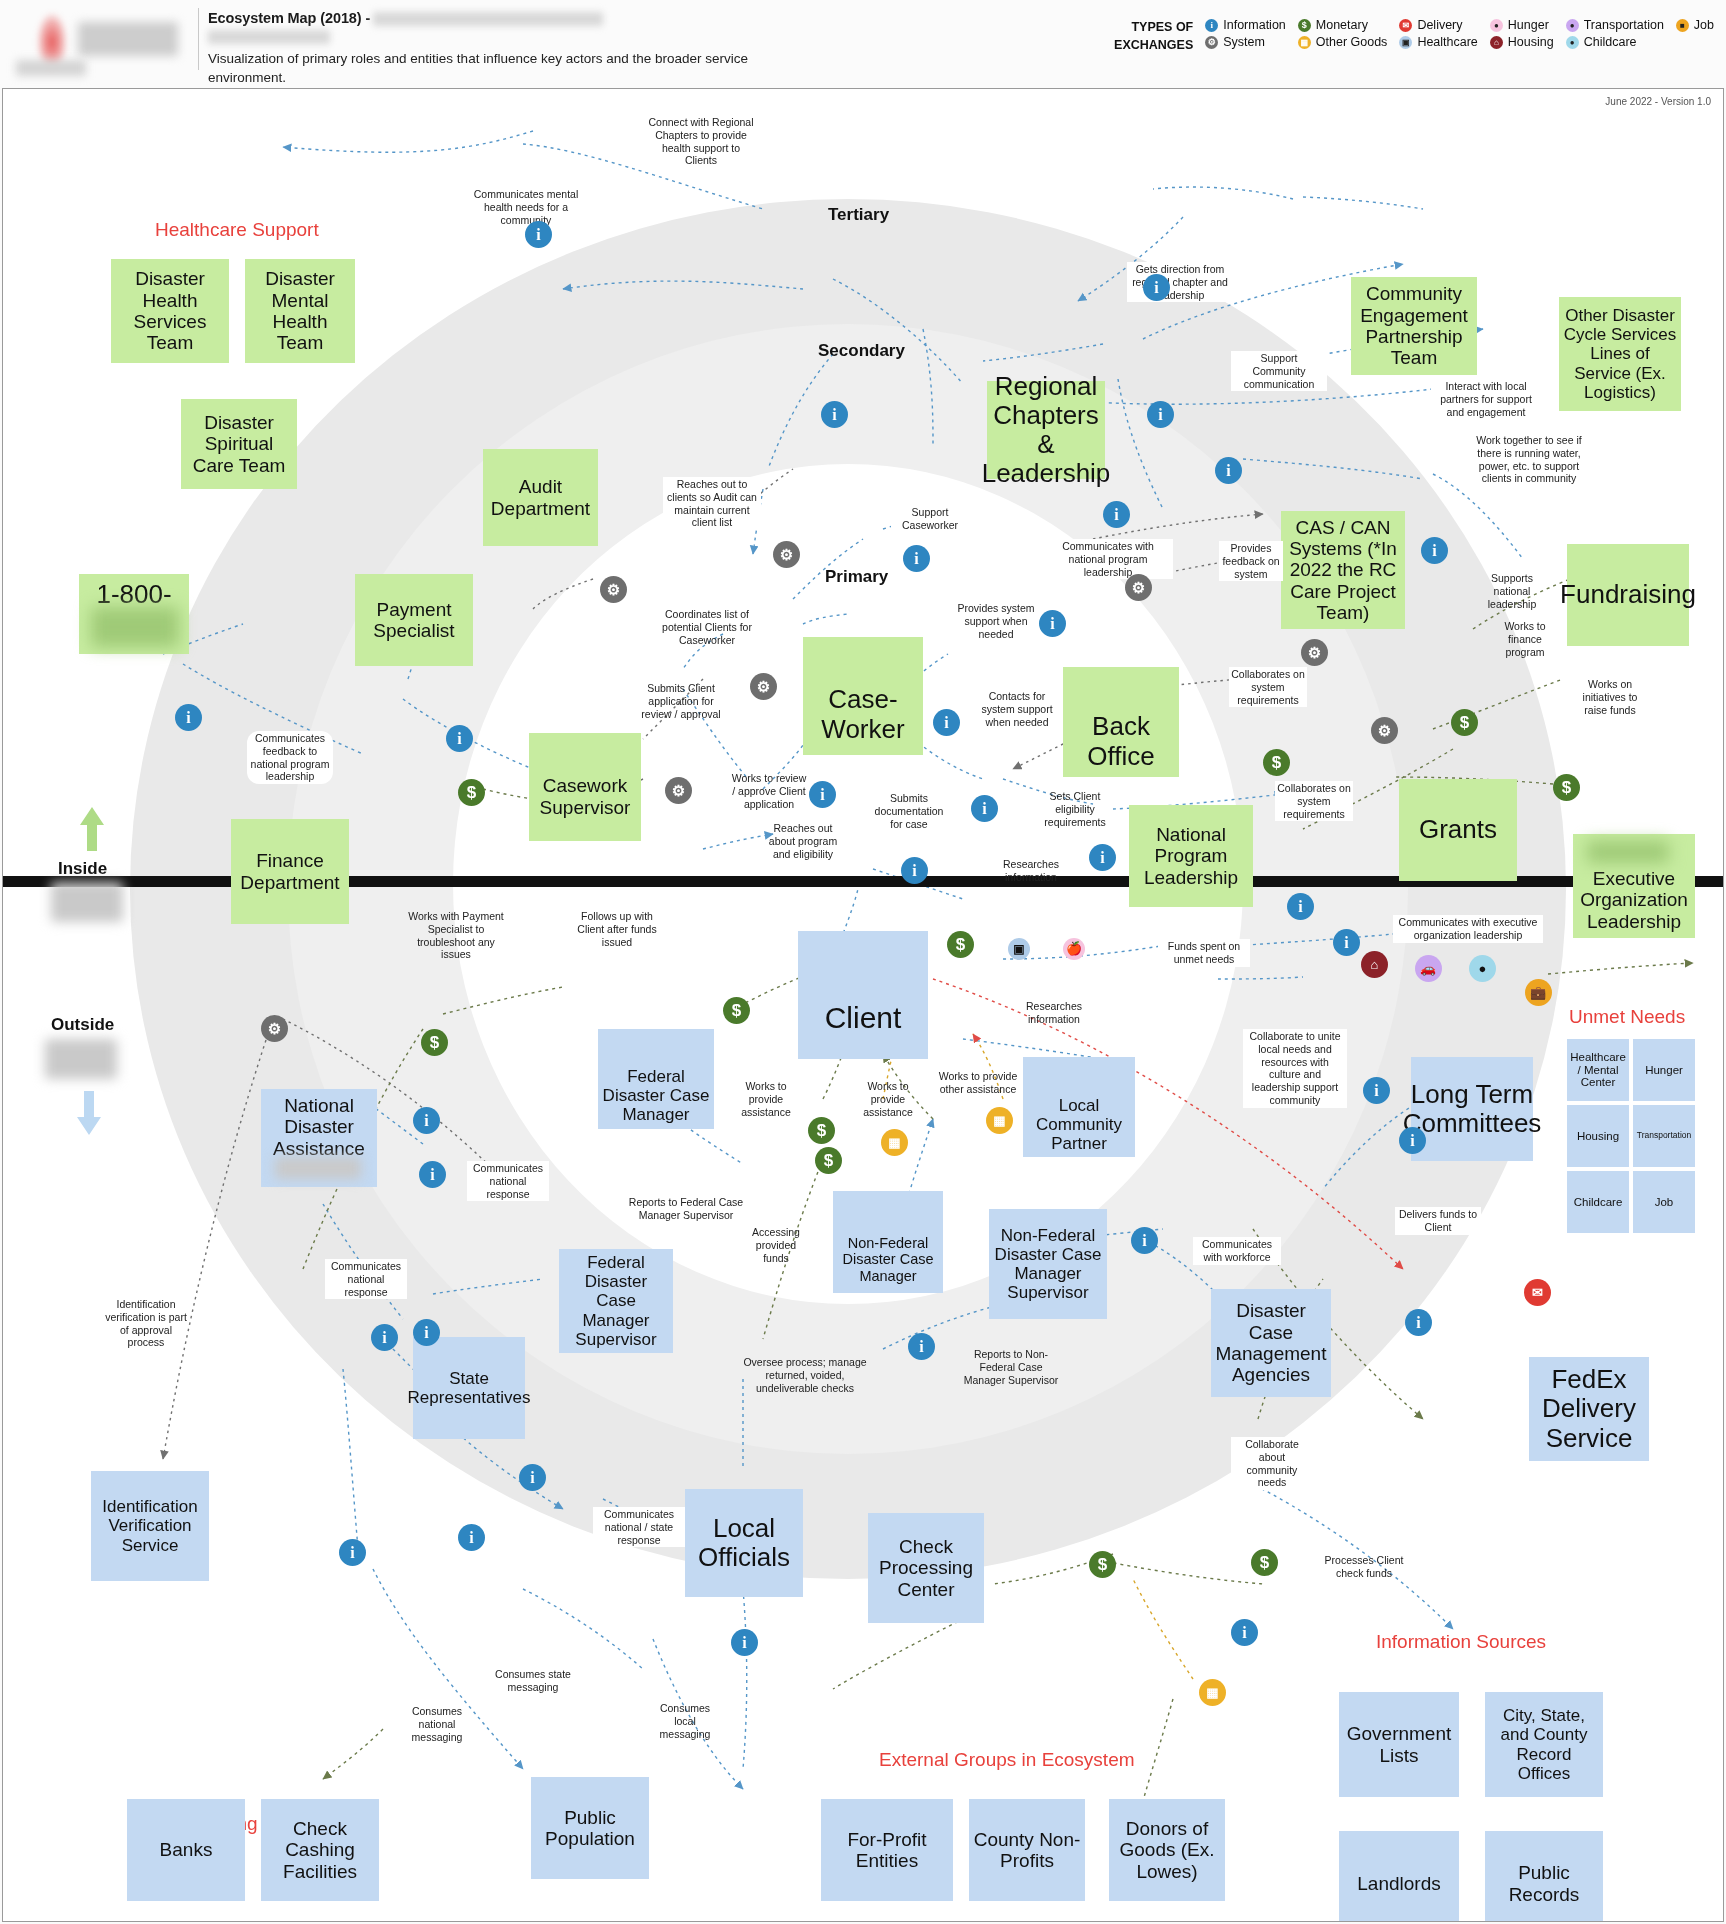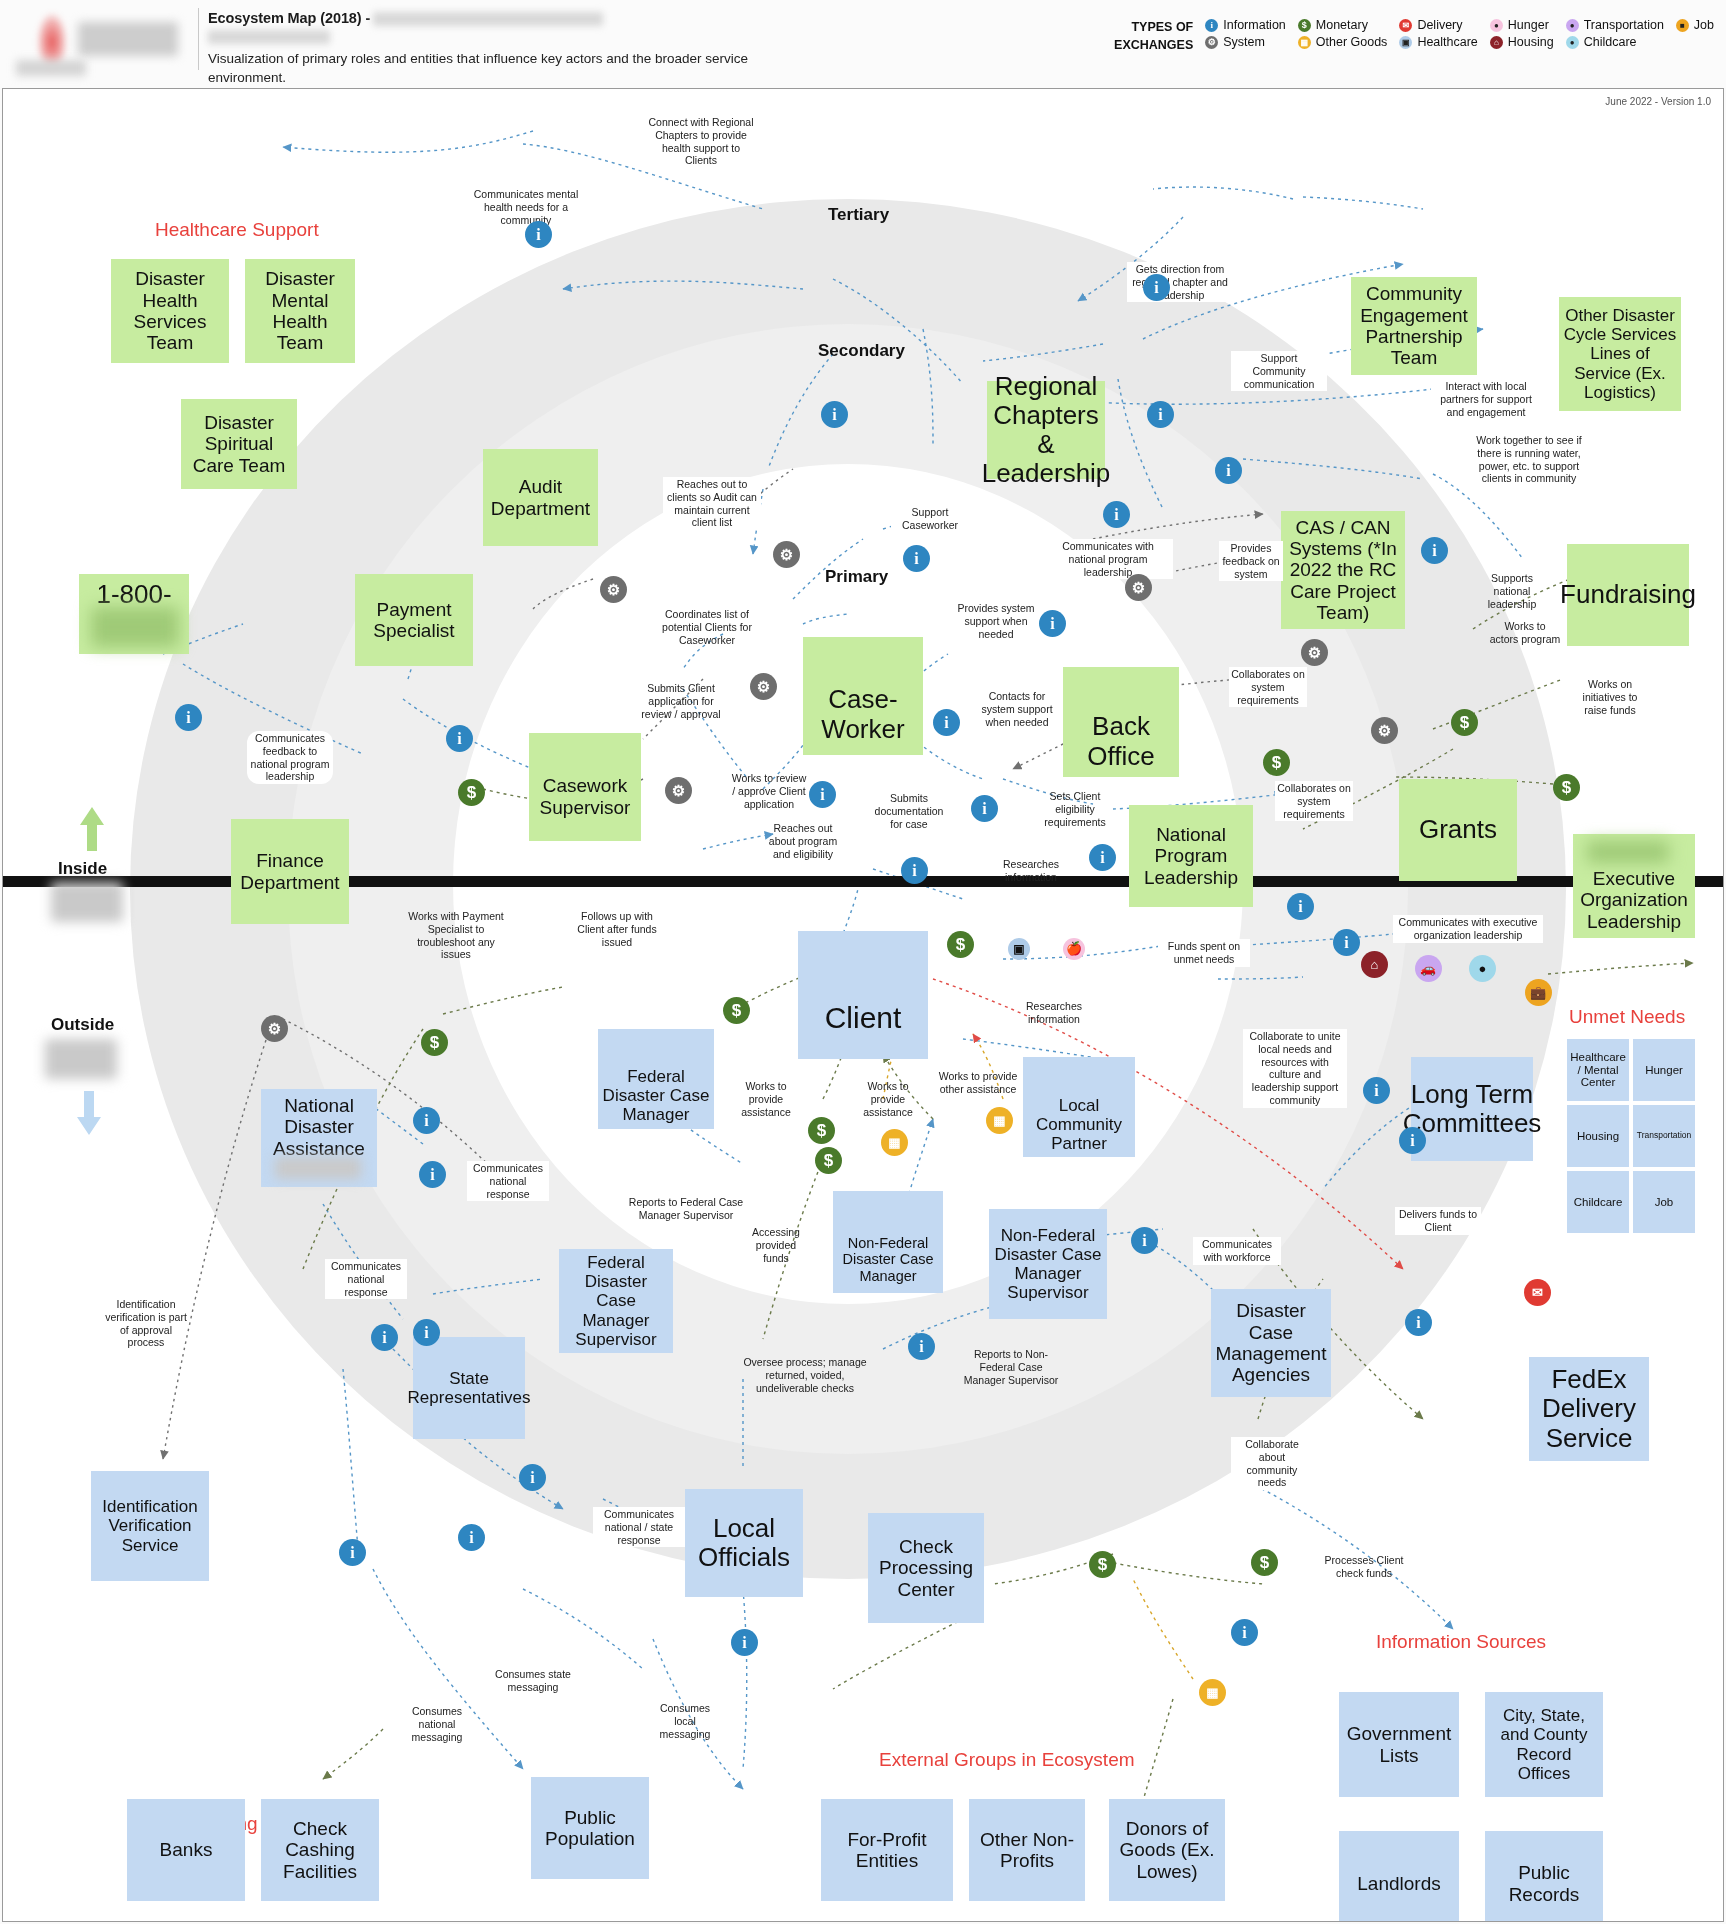--- a/index.html
+++ b/index.html
@@ -366,21 +366,21 @@
     <div class="node blue md" style="left:410px; top:1248px; width:112px; height:102px;">State Representatives</div>
     <div class="node blue xl" style="left:682px; top:1400px; width:118px; height:108px;">Local Officials</div>
     <div class="node blue lg" style="left:865px; top:1424px; width:116px; height:110px;">Check Processing Center</div>
     <div class="node blue md" style="left:88px; top:1382px; width:118px; height:110px;">Identification Verification Service</div>
     <div class="node blue lg" style="left:528px; top:1688px; width:118px; height:102px;">Public Population</div>
 
     <div class="node blue lg" style="left:124px; top:1710px; width:118px; height:102px;">Banks</div>
     <div class="node blue lg" style="left:258px; top:1710px; width:118px; height:102px;">Check Cashing Facilities</div>
 
     <div class="node blue lg" style="left:818px; top:1710px; width:132px; height:102px;">For-Profit Entities</div>
-    <div class="node blue lg" style="left:966px; top:1710px; width:116px; height:102px;">Other Non-Profits</div>
+    <div class="node blue lg" style="left:966px; top:1710px; width:116px; height:102px;">County Non-Profits</div>
     <div class="node blue lg" style="left:1106px; top:1710px; width:116px; height:102px;">Donors of Goods (Ex. Lowes)</div>
 
     <div class="node blue lg" style="left:1336px; top:1603px; width:120px; height:105px;">Government Lists</div>
     <div class="node blue md" style="left:1482px; top:1603px; width:118px; height:105px;">City, State, and County Record Offices</div>
     <div class="node blue lg" style="left:1336px; top:1742px; width:120px; height:105px;">Landlords</div>
     <div class="node blue lg" style="left:1482px; top:1742px; width:118px; height:105px;">Public Records</div>
 
     <div class="unmet-grid" style="left:1564px; top:950px;">
       <div class="unmet-cell">Healthcare / Mental Center</div>
       <div class="unmet-cell">Hunger</div>
@@ -394,21 +394,21 @@
     <div class="etext" style="left:468px; top:98px; width:110px;">Communicates mental health needs for a community</div>
     <div class="etext" style="left:1124px; top:173px; width:106px;">Gets direction from regional chapter and leadership</div>
     <div class="etext" style="left:1228px; top:262px; width:96px;">Support Community communication</div>
     <div class="etext" style="left:1428px; top:290px; width:110px;">Interact with local partners for support and engagement</div>
     <div class="etext" style="left:1468px; top:344px; width:116px;">Work together to see if there is running water, power, etc. to support clients in community</div>
     <div class="etext" style="left:660px; top:388px; width:98px;">Reaches out to clients so Audit can maintain current client list</div>
     <div class="etext" style="left:888px; top:416px; width:78px;">Support Caseworker</div>
     <div class="etext" style="left:1040px; top:450px; width:130px;">Communicates with national program leadership</div>
     <div class="etext" style="left:1216px; top:452px; width:64px;">Provides feedback on system</div>
     <div class="etext nb" style="left:1470px; top:482px; width:78px;">Supports national leadership</div>
-    <div class="etext nb" style="left:1484px; top:530px; width:76px;">Works to actors program</div>
+    <div class="etext nb" style="left:1484px; top:530px; width:76px;">Works to finance program</div>
     <div class="etext nb" style="left:1572px; top:588px; width:70px;">Works on initiatives to raise funds</div>
     <div class="etext" style="left:1226px; top:578px; width:78px;">Collaborates on system requirements</div>
     <div class="etext" style="left:1272px; top:692px; width:78px;">Collaborates on system requirements</div>
     <div class="etext nb" style="left:646px; top:518px; width:116px;">Coordinates list of potential Clients for Caseworker</div>
     <div class="etext nb" style="left:632px; top:592px; width:92px;">Submits Client application for review / approval</div>
     <div class="etext nb" style="left:724px; top:682px; width:84px;">Works to review / approve Client application</div>
     <div class="etext nb" style="left:952px; top:512px; width:82px;">Provides system support when needed</div>
     <div class="etext nb" style="left:976px; top:600px; width:76px;">Contacts for system support when needed</div>
     <div class="etext nb" style="left:1030px; top:700px; width:84px;">Sets Client eligibility requirements</div>
     <div class="etext nb" style="left:864px; top:702px; width:84px;">Submits documentation for case</div>

